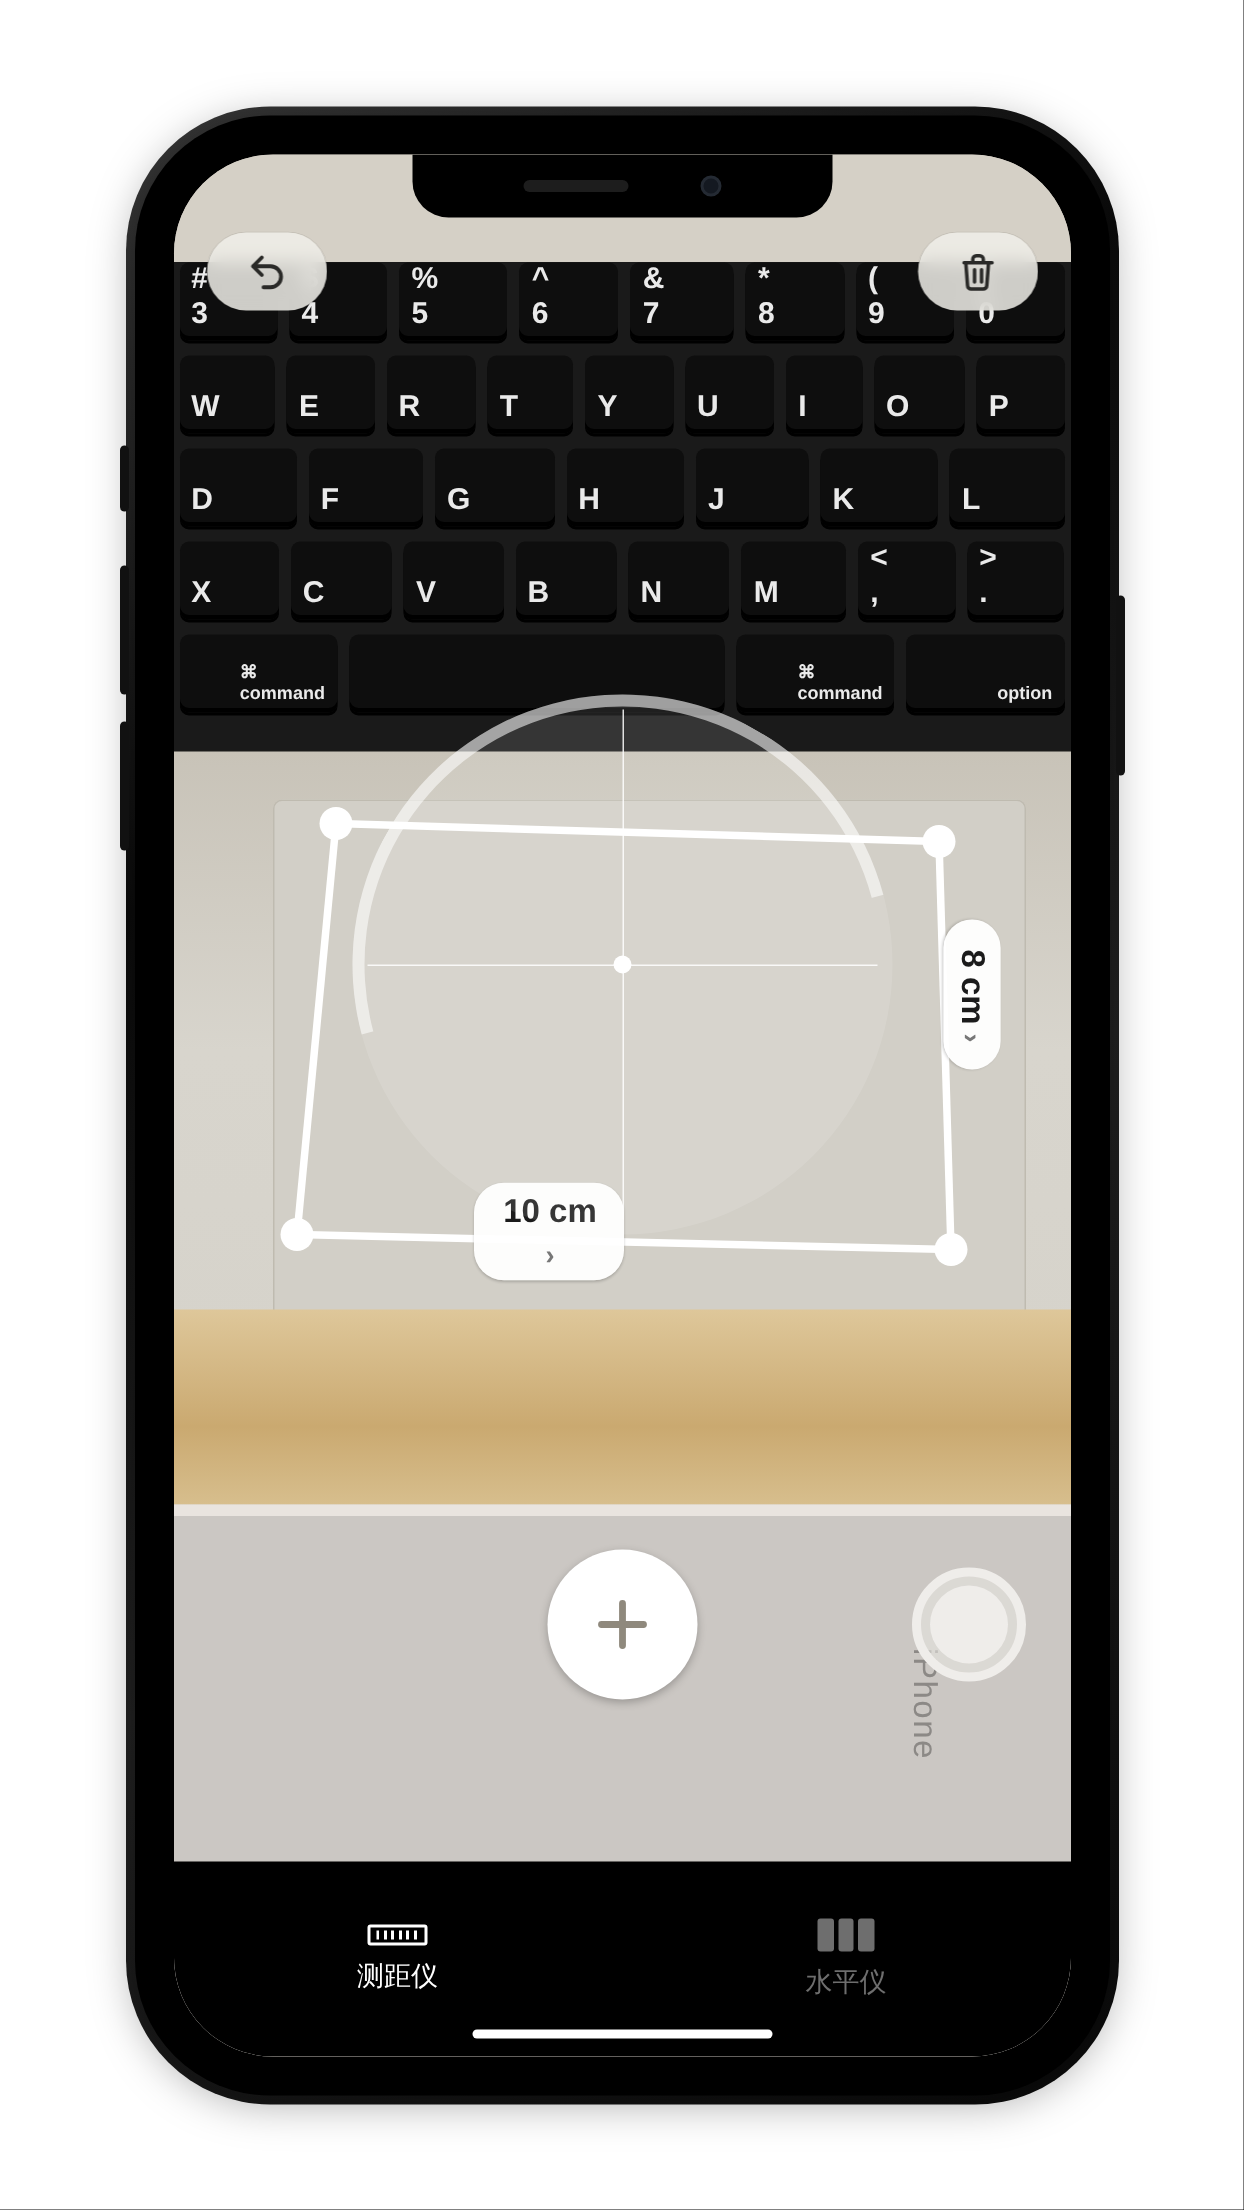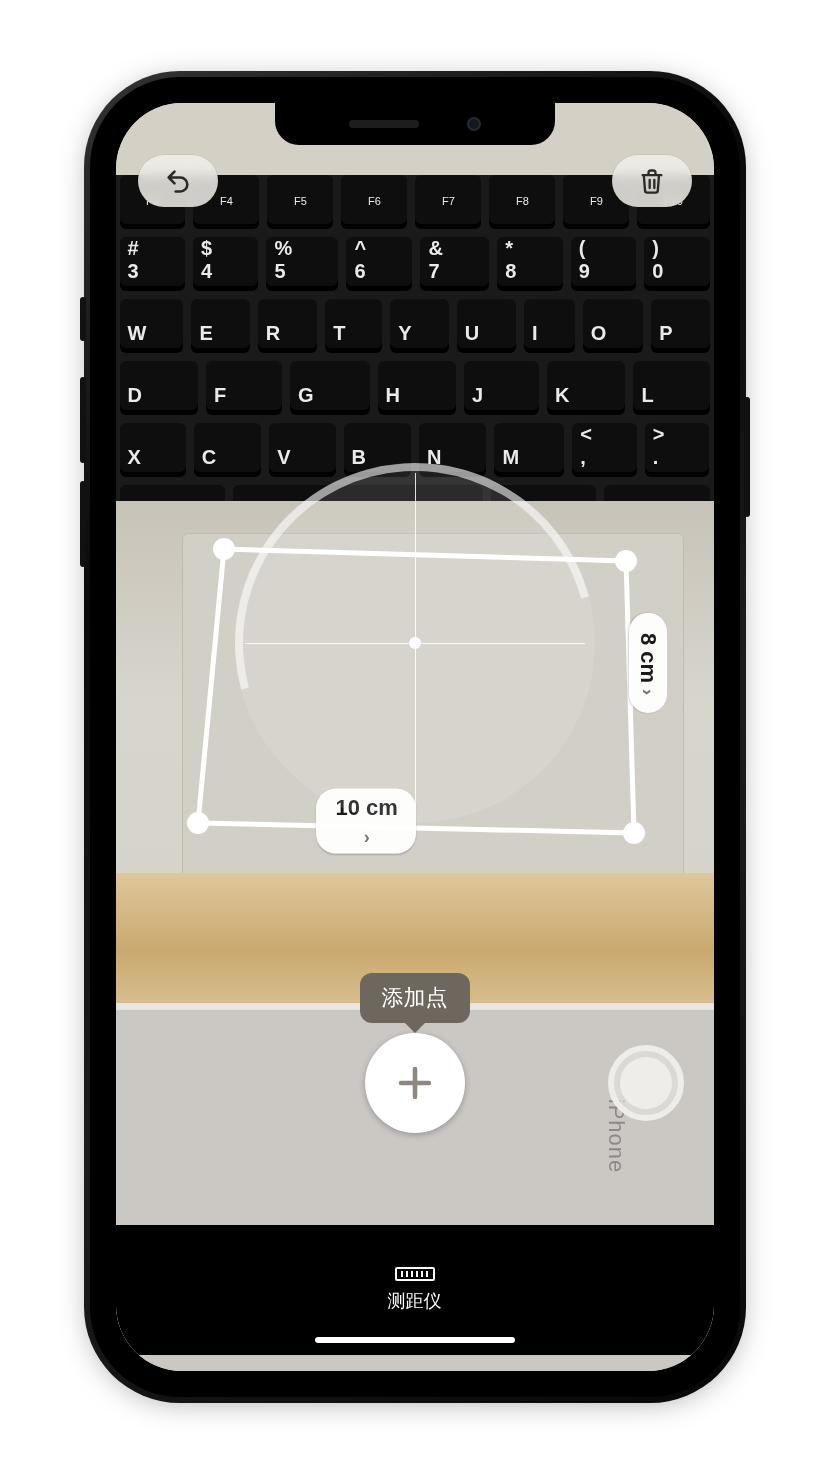--- a/index.html
+++ b/index.html
@@ -169,21 +169,21 @@
   .shutter {
     position:absolute; right:30px; top:980px; transform:translateY(-50%);
     width:76px; height:76px; border-radius:50%;
     border:6px solid #efedea; background:rgba(230,228,224,.6);
     filter: blur(.2px);
   }
   .shutter::after { content:""; position:absolute; inset:6px; border-radius:50%; background:#efedea;}
 
   
   .tabbar {
-    position:absolute; left:0; right:0; bottom:16px; height:130px;
+    position:absolute; left:0; right:0; bottom:0; height:130px;
     background:#000; display:flex;
   }
   .tab { flex:1; display:flex; flex-direction:column; align-items:center; justify-content:center; gap:8px;}
   .tab span { font-size:18px; }
   .tab.active { color:#fff; }
   .tab.inactive { color:#6e6e6e; }
   .ruler-icon { width:40px; height:14px; border:2px solid currentColor; border-radius:2px; position:relative;}
   .ruler-icon::before{ content:""; position:absolute; inset:2px 4px auto 4px; height:6px;
     background:repeating-linear-gradient(90deg, currentColor 0 2px, transparent 2px 5px);}
   .level-icon { width:38px; height:22px; display:flex; gap:3px;}
@@ -203,30 +203,20 @@
     <div class="screen">
       <div class="notch">
         <div class="speaker"></div>
           <div class="cam"></div>
       </div>
 
       <div class="camera-bg">
         <div class="kb-zone">
           <div class="kb">
             <div class="row">
-              <div class="key small">F3</div>
-                <div class="key small">F4</div>
-                <div class="key small">F5</div>
-              <div class="key small">F6</div>
-                <div class="key small">F7</div>
-                <div class="key small">F8</div>
-              <div class="key small">F9</div>
-                <div class="key small">F10</div>
-            </div>
-            <div class="row">
               <div class="key">#<br>3</div>
                 <div class="key">$<br>4</div>
                 <div class="key">%<br>5</div>
               <div class="key">^<br>6</div>
                 <div class="key">&amp;<br>7</div>
                 <div class="key">*<br>8</div>
               <div class="key">(<br>9</div>
                 <div class="key">)<br>0</div>
             </div>
             <div class="row">
@@ -310,34 +300,41 @@
           <svg viewBox="0 0 24 24">
               <path fill="none" stroke="currentColor" stroke-width="2.2" stroke-linecap="round" stroke-linejoin="round" d="M9 14l-5-5 5-5M4 9h10a6 6 0 0 1 6 6v0a6 6 0 0 1-6 6h-4"></path>
             </svg>
         </div>
         <div class="pill-btn trash">
           <svg viewBox="0 0 24 24">
               <path fill="none" stroke="currentColor" stroke-width="2" stroke-linecap="round" stroke-linejoin="round" d="M4 7h16M9 7V5a2 2 0 0 1 2-2h2a2 2 0 0 1 2 2v2m3 0l-1 13a2 2 0 0 1-2 2H8a2 2 0 0 1-2-2L5 7m5 4v7m4-7v7"></path>
             </svg>
         </div>
 
-        <div class="tooltip">添加点</div>
 
         <div class="add-btn">
           <svg viewBox="0 0 24 24">
               <path stroke="currentColor" stroke-width="2.6" stroke-linecap="round" d="M12 4v16M4 12h16"></path>
             </svg>
         </div>
 
         <div class="shutter"></div>
 
         <div class="tabbar">
           <div class="tab active">
             <div class="ruler-icon"></div>
             <span>测距仪</span>
           </div>
+          <div class="tab inactive">
+            <div class="level-icon">
+                <i></i>
+                <i></i>
+                <i></i>
+              </div>
+            <span>水平仪</span>
+          </div>
           <div class="home-ind"></div>
         </div>
       </div>
 
     </div>
   </div>
 </div>
 
 </body></html>

